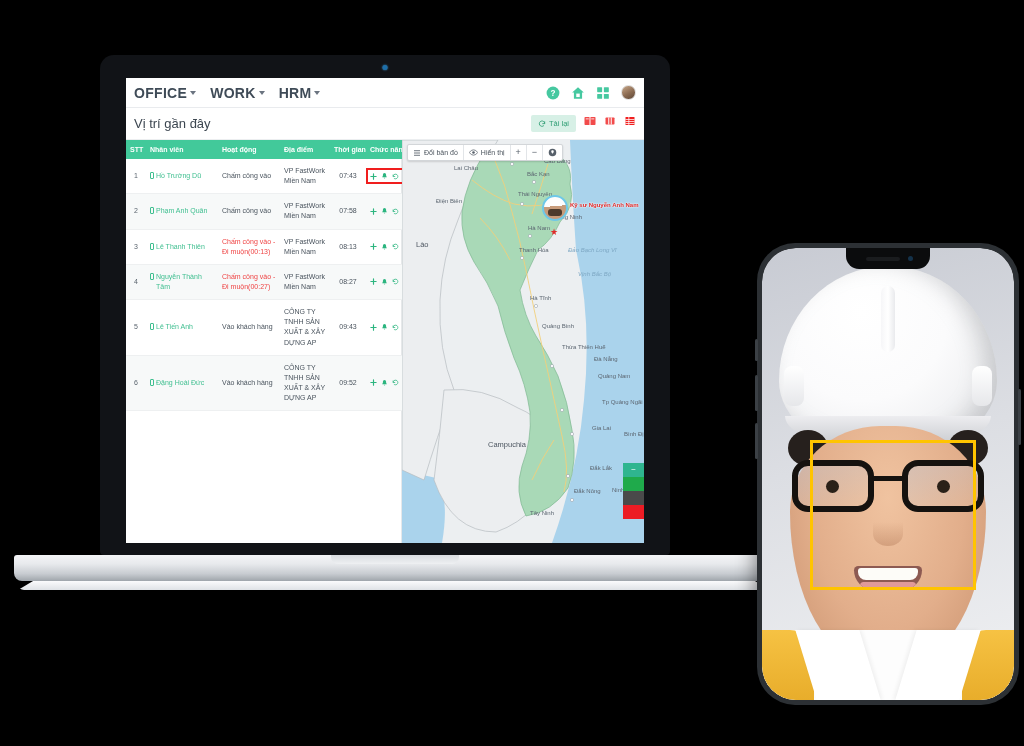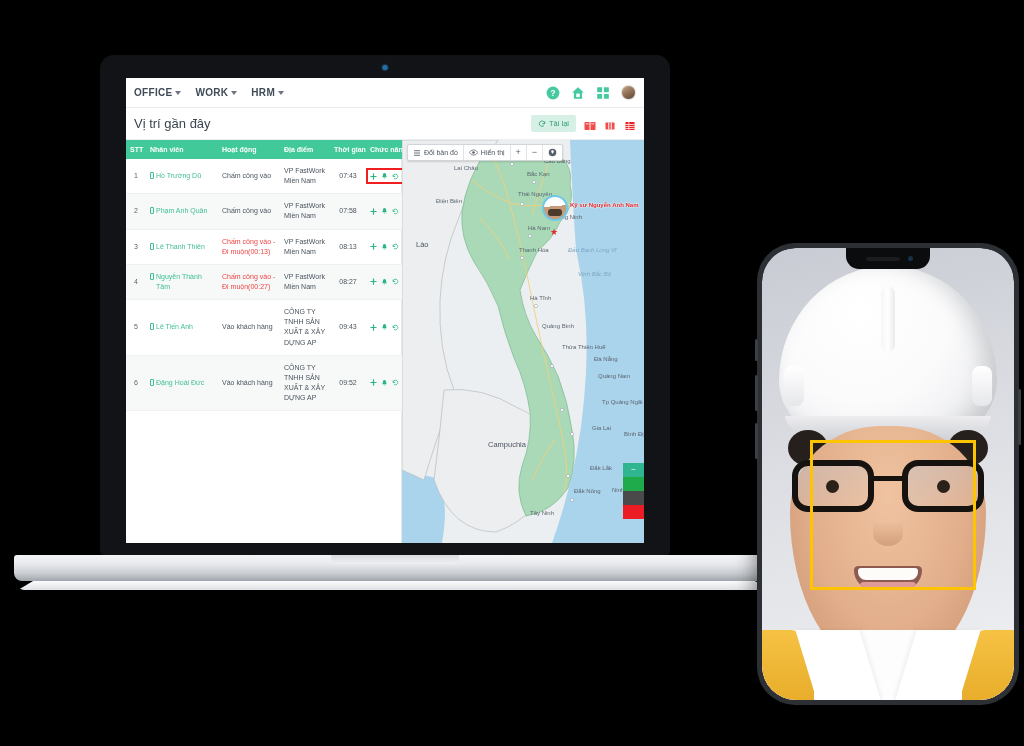--- a/index.html
+++ b/index.html
@@ -51,21 +51,21 @@
     clip-path: polygon(2% 0, 98% 0, 100% 100%, 0% 100%);
   }
 
   
   .topnav {
     height: 30px; background: #fff; border-bottom: 1px solid #e9ebee;
     display: flex; align-items: center; padding: 0 8px;
   }
   .navgrp { display: flex; align-items: center; gap: 14px; }
   .navitem {
-    font-size: 10px; font-weight: bold; color: #3f4b57; letter-spacing: .3px;
+    font-size: 14px; font-weight: bold; color: #3f4b57; letter-spacing: .3px;
     display: flex; align-items: center; gap: 3px; cursor: pointer;
   }
   .caret {
     width: 0; height: 0; border-left: 3px solid transparent;
     border-right: 3px solid transparent; border-top: 4px solid #6b7480;
   }
   .navspacer { flex: 1; }
   .navicons { display: flex; align-items: center; gap: 11px; }
   .ic { width: 14px; height: 14px; display: block; }
   .avatar {
@@ -73,21 +73,21 @@
     background: linear-gradient(150deg,#c9a88a,#8b6b52 55%,#5d4636);
     border: 1px solid #ddd;
   }
 
   .subbar {
     height: 32px; background: #fff; display: flex; align-items: center;
     padding: 0 8px; border-bottom: 1px solid #eceef0;
   }
   .page-title { font-size: 13px; color: #3c4650; font-weight: 400; }
   .subspacer { flex: 1; }
-  .sub-actions { display: flex; align-items: flex-end; gap: 8px; margin-left: 32px; }
+  .sub-actions { display: flex; align-items: flex-start; gap: 8px; margin-left: 32px; }
   .btn-reload {
     background: #d7f0e6; color: #2f9e74; font-size: 7.5px;
     border: none; border-radius: 2px; padding: 4px 7px;
     display: flex; align-items: center; gap: 3px; cursor: pointer;
   }
   .ico-red { width: 12px; height: 12px; display: block; cursor: pointer; }
 
   .workspace { display: flex; height: 403px; }
 
   

